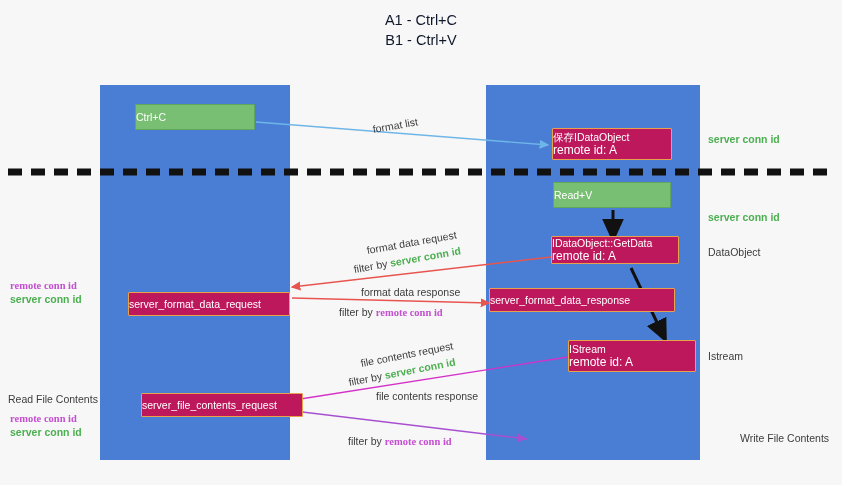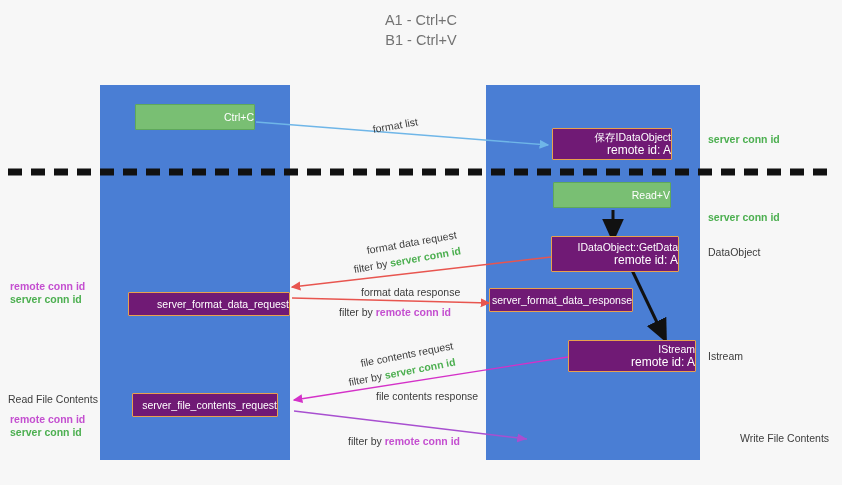--- a/index.html
+++ b/index.html
@@ -28,75 +28,75 @@
     pointer-events: none;
   }
   .title {
     position: absolute;
     left: 0;
     top: 10px;
     width: 842px;
     text-align: center;
     font-size: 14.5px;
     line-height: 20px;
-    color: #737373;
+    color: #0f172a;
     white-space: pre;
   }
   .col-head {
     position: absolute;
     text-align: center;
     font-size: 11px;
     line-height: 13px;
     color: #4a4a4a;
     white-space: pre;
   }
   .lane {
     position: absolute;
     background: #4a7ed4;
   }
   .node {
     position: absolute;
     box-sizing: border-box;
     display: flex;
     flex-direction: column;
-    align-items: flex-end;
+    align-items: flex-start;
     justify-content: center;
     text-align: center;
     color: #ffffff;
     font-size: 10.5px;
     line-height: 13px;
     border-radius: 1px;
   }
   .node.green {
     background: #79bf73;
     border: 1px solid #5fa85b;
   }
   .node.orange {
-    background: #701a75;
+    background: #be185d;
     border: 1px solid #e8a24d;
   }
   .node .l2 { font-size: 12px; }
   .edge-label {
     position: absolute;
     font-size: 10.5px;
     line-height: 14px;
     color: #3c3c3c;
     white-space: nowrap;
   }
   .rot-a { transform: rotate(-10deg); transform-origin: left bottom; }
   .rot-b { transform: rotate(-11deg); transform-origin: left bottom; }
   .side-label {
     position: absolute;
     font-size: 10.5px;
     line-height: 14px;
     white-space: nowrap;
     color: #3c3c3c;
   }
   .green-t { color: #4caf50; font-weight: bold; }
-  .purple-t { color: #c44fd0; font-weight: bold; }
+  .purple-t { color: #c44fd0; font-weight: bold; font-family: Liberation Serif, serif; }
   .plain-t { color: #3c3c3c; }
 </style>
 </head>
 <body>
 
 <div class="stage">
 
   <div class="title">A1 - Ctrl+C
 B1 - Ctrl+V</div>
 
@@ -154,39 +154,39 @@
 
   <div class="node orange" style="left:552px; top:128px; width:120px; height:32px;">
     <div>保存IDataObject</div>
     <div class="l2">remote id: A</div>
   </div>
 
   <div class="node green" style="left:553px; top:182px; width:118px; height:26px;">
     <div>Read+V</div>
   </div>
 
-  <div class="node orange" style="left:551px; top:236px; width:128px; height:36px;">
+  <div class="node orange" style="left:551px; top:236px; width:128px; height:28px;">
     <div>IDataObject::GetData</div>
     <div class="l2">remote id: A</div>
   </div>
 
   <div class="node orange" style="left:128px; top:292px; width:162px; height:24px;">
     <div>server_format_data_request</div>
   </div>
 
-  <div class="node orange" style="left:489px; top:288px; width:144px; height:24px;">
+  <div class="node orange" style="left:489px; top:288px; width:186px; height:24px;">
     <div>server_format_data_response</div>
   </div>
 
   <div class="node orange" style="left:568px; top:340px; width:128px; height:32px;">
     <div>IStream</div>
     <div class="l2">remote id: A</div>
   </div>
 
-  <div class="node orange" style="left:132px; top:393px; width:146px; height:24px;">
+  <div class="node orange" style="left:141px; top:393px; width:162px; height:24px;">
     <div>server_file_contents_request</div>
   </div>
 
 
   <div class="edge-label rot-a" style="left:374px; top:122px;">format list</div>
 
   <div class="edge-label rot-a" style="left:368px; top:243px;">format data request</div>
   <div class="edge-label rot-a" style="left:355px; top:262px;"><span class="plain-t">filter by </span><span class="green-t">server conn id</span></div>
 
   <div class="edge-label" style="left:361px; top:285px;">format data response</div>

